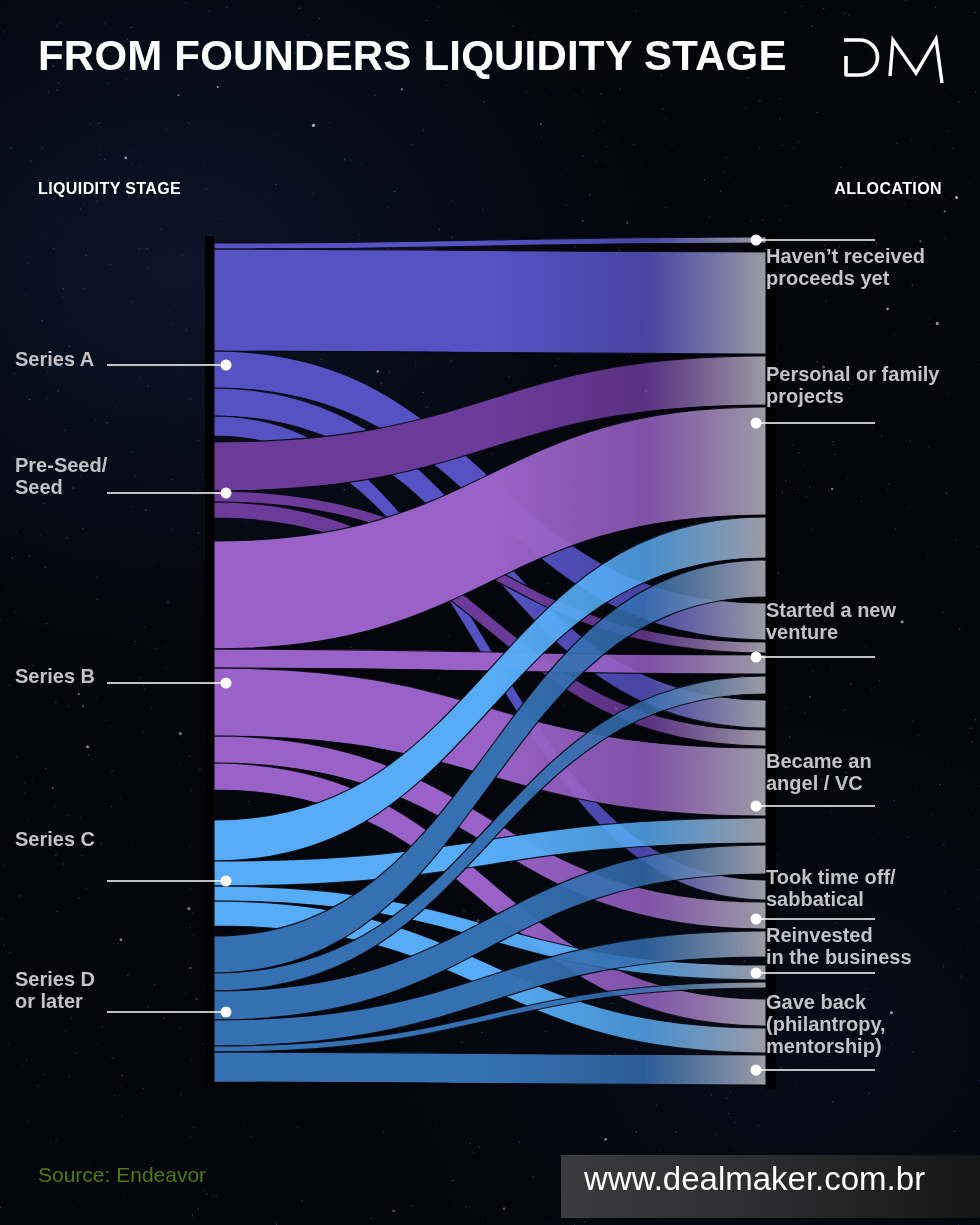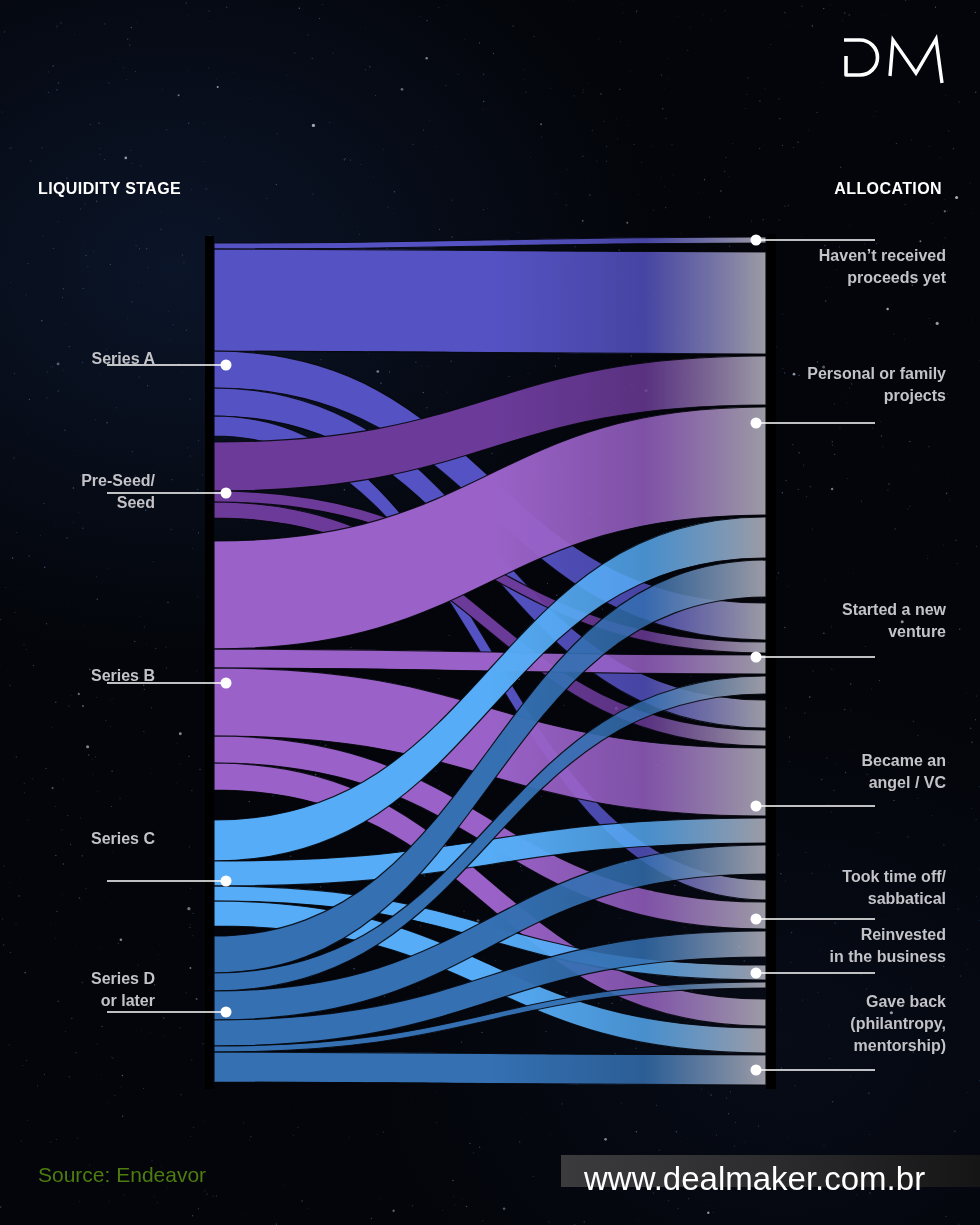--- a/index.html
+++ b/index.html
@@ -19,30 +19,30 @@
   }
   .title span { display:block; white-space:nowrap; }
   .logo { position:absolute; left:836px; top:32px; width:112px; height:56px; }
   .axis-label {
     position:absolute; top:176px; font-size:16px; line-height:26px; font-weight:700;
     letter-spacing:0.4px; color:#ffffff; white-space:nowrap;
   }
   .axis-left { left:38px; }
   .axis-right { right:38px;text-align:right; }
   .node-label {
-    position:absolute; font-size:16px; line-height:22px; font-weight:700;
-    color:#c2c2c7; text-align:right; white-space:pre-line;
+    position:absolute; font-size:20px; line-height:22px; font-weight:700;
+    color:#c2c2c7; text-align:left; white-space:pre-line;
   }
   .node-label.left { left:15px; width:140px;margin-top:12px; }
   .node-label.right { left:766px; width:180px; }
   .source {
     position:absolute; left:38px; top:1159px; font-size:21px; line-height:32px; color:#4d7c0f;
   }
   .url-box {
-    position:absolute; left:561px; top:1155px; width:419px; height:32px;
+    position:absolute; left:561px; top:1155px; width:419px; height:63px;
     background:linear-gradient(90deg,#3b3b3d 0%, #2c2c2e 50%, #151516 100%);
   }
   .url-text {
     position:absolute; left:23px; top:4px; font-size:33px; line-height:40px; color:#ffffff; white-space:nowrap;
   }
 </style>
 </head>
 <body>
 
 <svg class="layer" id="stars" viewBox="0 0 980 1225">
@@ -1442,20 +1442,21 @@
     <circle cx="139.2" cy="376.9" r="0.76" fill="#5b7fae" opacity="0.26"></circle>
     <circle cx="689.9" cy="749.1" r="0.43" fill="#5b7fae" opacity="0.54"></circle>
     <circle cx="943.8" cy="545.1" r="0.58" fill="#5b7fae" opacity="0.26"></circle>
     <circle cx="420.4" cy="925.9" r="0.64" fill="#5b7fae" opacity="0.34"></circle>
     <circle cx="439.0" cy="678.8" r="0.49" fill="#3f6a9a" opacity="0.70"></circle>
     <circle cx="76.1" cy="1052.8" r="0.79" fill="#5b7fae" opacity="0.33"></circle>
     <circle cx="808.7" cy="130.0" r="0.41" fill="#3f6a9a" opacity="0.53"></circle>
   </svg>
 
 <div class="title">
+  <span>FROM FOUNDERS LIQUIDITY STAGE</span>
 </div>
 <svg class="logo" viewBox="836 32 112 56">
   <path d="M846 56 V75 H860 A17.5 17.5 0 0 0 860 40 H844" fill="none" stroke="#ffffff" stroke-width="3.6" stroke-linejoin="round"></path>
   <path d="M890 76 L893 40 L916 73 L936 39 L942 83" fill="none" stroke="#ffffff" stroke-width="3.4" stroke-linejoin="miter"></path>
 </svg>
 
 <div class="axis-label axis-left">LIQUIDITY STAGE</div>
 <div class="axis-label axis-right">ALLOCATION</div>
 
 <svg class="layer" id="chart" viewBox="0 0 980 1225">
@@ -1540,21 +1541,21 @@
       <line x1="756" y1="919" x2="875" y2="919" stroke="#ffffff" stroke-width="1.6"></line>
       <circle cx="756" cy="919" r="5.5" fill="#ffffff"></circle>
       <line x1="756" y1="973" x2="875" y2="973" stroke="#ffffff" stroke-width="1.6"></line>
       <circle cx="756" cy="973" r="5.5" fill="#ffffff"></circle>
       <line x1="756" y1="1070" x2="875" y2="1070" stroke="#ffffff" stroke-width="1.6"></line>
       <circle cx="756" cy="1070" r="5.5" fill="#ffffff"></circle>
     </g>
 </svg>
 
 <div class="node-label left" style="top:336px">Series A</div>
-<div class="node-label left" style="top:458px">Pre-Seed/
+<div class="node-label left" style="top:442px">Pre-Seed/
 Seed</div>
 <div class="node-label left" style="top:653px">Series B</div>
 <div class="node-label left" style="top:816px">Series C</div>
 <div class="node-label left" style="top:956px">Series D
 or later</div>
 
 <div class="node-label right" style="top:245px">Haven’t received
 proceeds yet</div>
 <div class="node-label right" style="top:363px">Personal or family
 projects</div>

